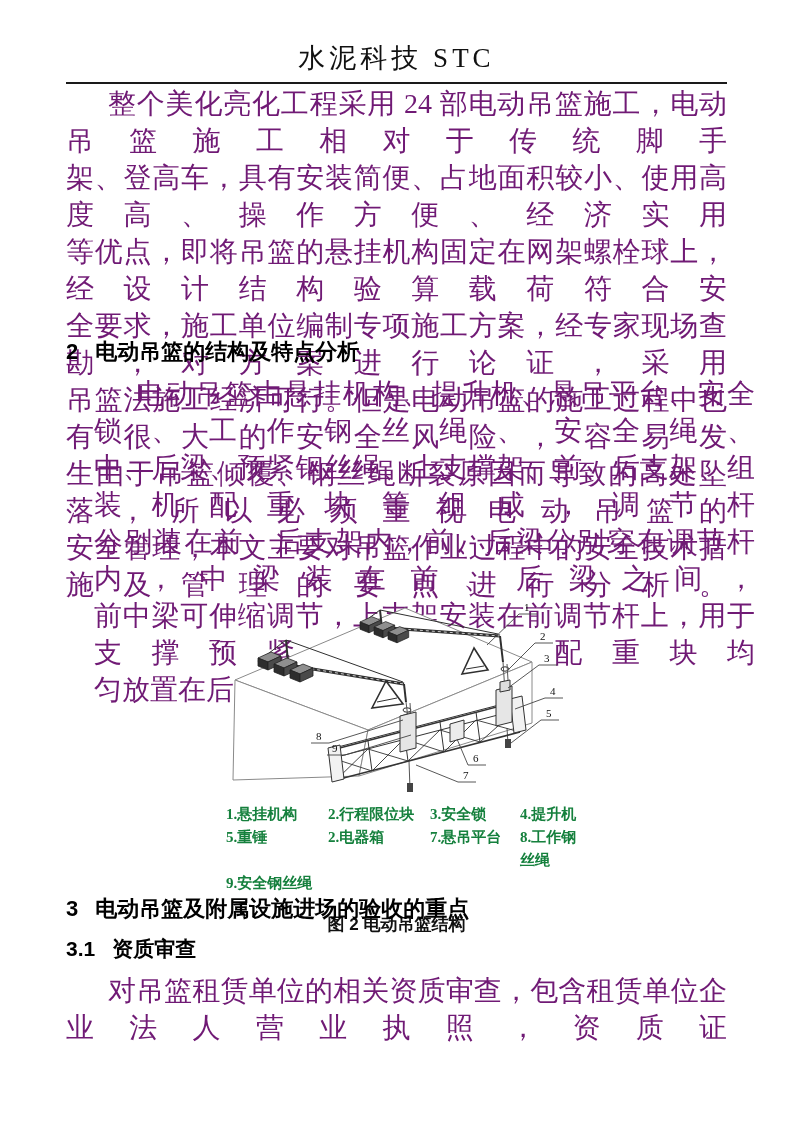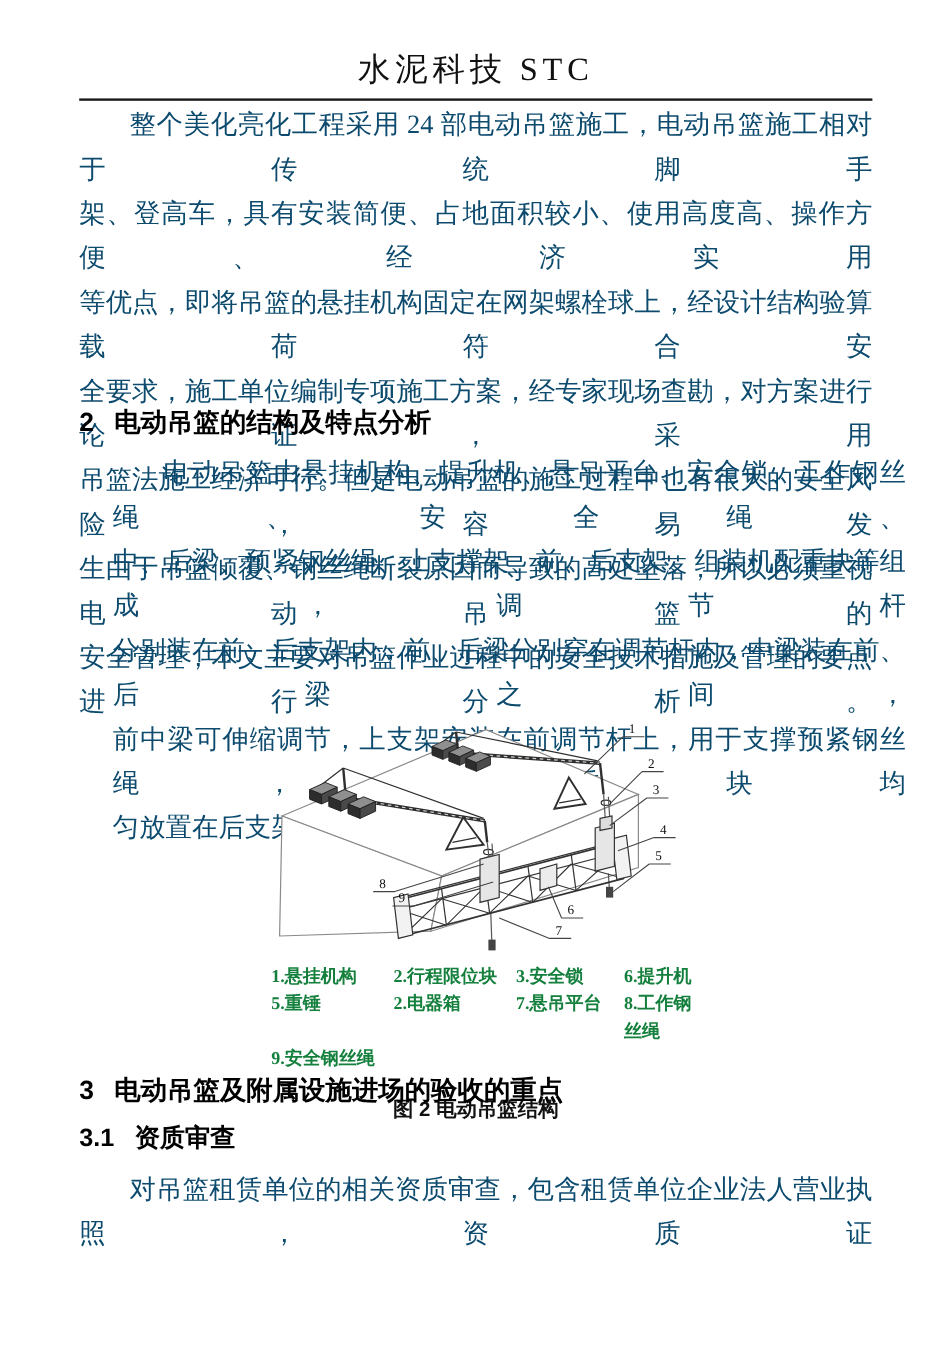--- a/index.html
+++ b/index.html
@@ -1,21 +1,21 @@
 <!DOCTYPE html>
 <html><head>
 <meta charset="utf-8">
 <style>
   html,body{margin:0;padding:0;background:#ffffff;}
   .page{position:relative;width:793px;height:1044px;background:#ffffff;color:#151515;overflow:hidden;
         font-family:"Liberation Serif","DejaVu Serif",serif;}
   .journal-title{position:absolute;top:40px;left:0;right:0;text-align:center;
         font-size:27px;letter-spacing:4px;font-weight:500;color:#111;}
   .header-rule{position:absolute;top:82px;left:66px;width:661px;height:2px;background:#1a1a1a;}
-  .para{position:absolute;left:66px;width:661px;font-size:22px;line-height:37px;color:#0c4a6e;}
+  .para{position:absolute;left:66px;width:661px;font-size:28px;line-height:37px;color:#701a75;}
   .para .line{text-align:justify;text-align-last:justify;}
   .para.short-last .line:last-child{text-align-last:left;}
   .para .line:first-child{text-indent:42px;}
   .heading{position:absolute;left:66px;margin:0;font-family:"Liberation Sans","DejaVu Sans",sans-serif;
         font-weight:bold;color:#000000;white-space:nowrap;}
   .h2{top:339px;font-size:22px;line-height:26px;}
   .h3{top:896px;font-size:22px;line-height:26px;}
   .h31{top:936px;font-size:21px;line-height:26px;}
   .h-num{margin-right:17px;}
   .h31 .h-num{}
@@ -187,21 +187,21 @@
             <path d="M123,157 H141 M141,157 L207,137"></path>
             <text x="128" y="154" fill="#111" stroke="none">9</text>
           </g>
       </g>
     </svg>
 
     <div class="legend">
         <span class="legend-item">1.悬挂机构</span>
         <span class="legend-item">2.行程限位块</span>
         <span class="legend-item">3.安全锁</span>
-        <span class="legend-item">6.提升机</span>
+        <span class="legend-item">4.提升机</span>
         <span class="legend-item">5.重锤</span>
         <span class="legend-item">2.电器箱</span>
         <span class="legend-item">7.悬吊平台</span>
         <span class="legend-item">8.工作钢丝绳</span>
         <span class="legend-item">9.安全钢丝绳</span>
       </div>
   </div>
 
   <div class="caption">图 2 电动吊篮结构</div>
 

